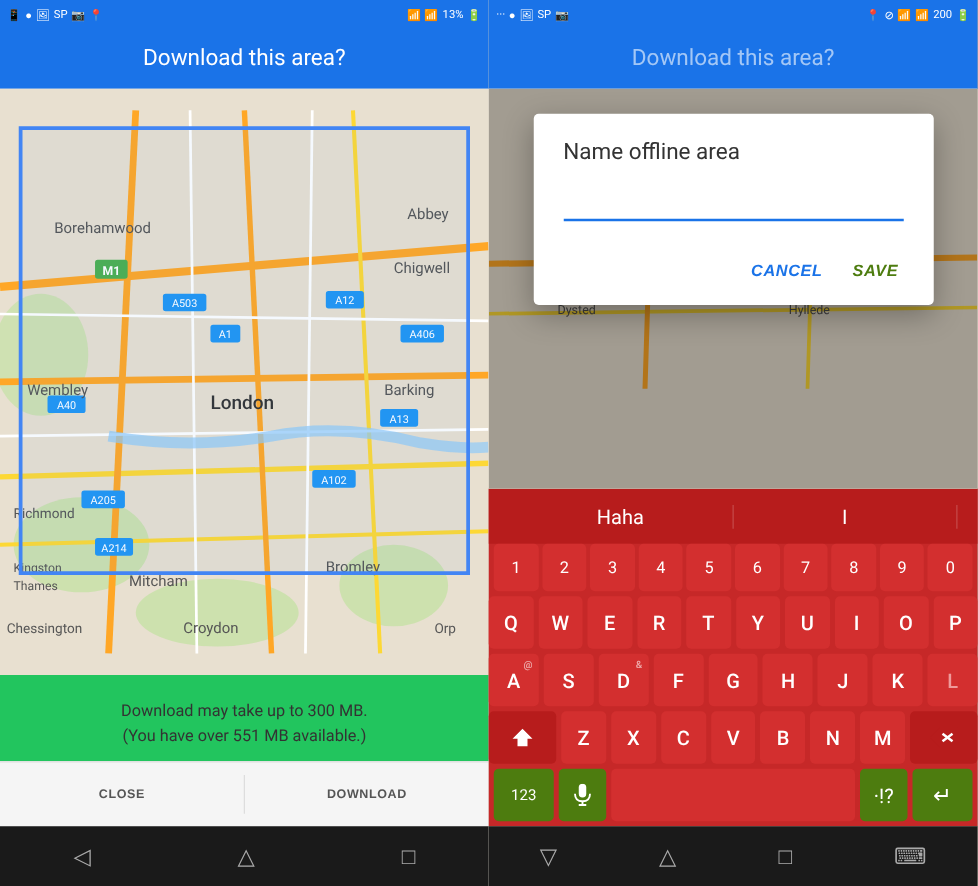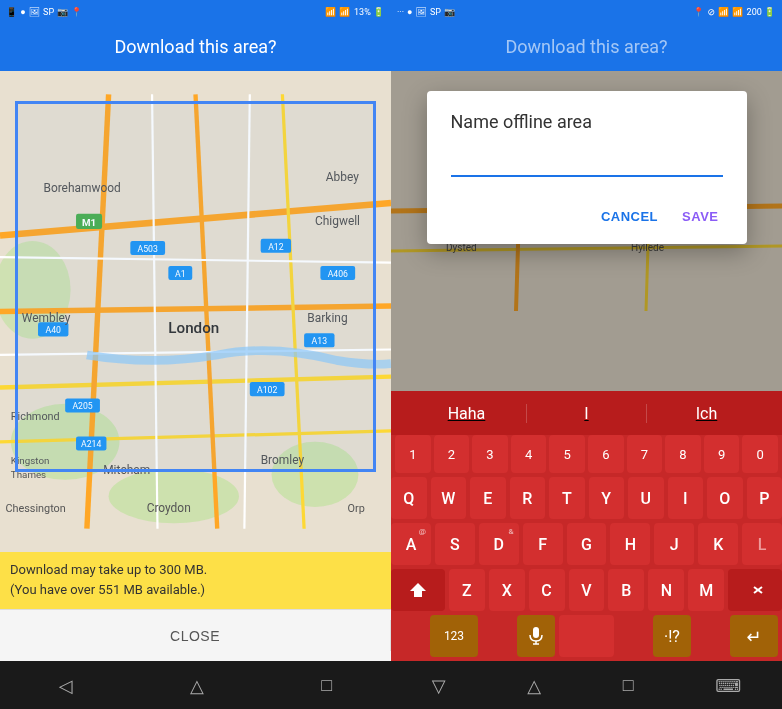--- a/index.html
+++ b/index.html
@@ -76,42 +76,42 @@
       top: 30px;
       left: 15px;
       right: 15px;
       bottom: 80px;
       border: 3px solid #4285f4;
       background: rgba(66, 133, 244, 0.05);
       pointer-events: none;
     }
 
     .download-info {
-      background: #fde047;
-      padding: 8px 10px 10px;
-      text-align: left;
+      background: #22c55e;
+      padding: 20px 10px 10px;
+      text-align: center;
       font-size: 13px;
       color: #333;
       line-height: 1.5;
     }
 
     .left-bottom-bar {
       background: #f5f5f5;
       border-top: 1px solid #ddd;
       display: flex;
       height: 52px;
     }
 
     .left-btn {
       flex: 1;
       display: flex;
       align-items: center;
       justify-content: center;
-      font-size: 14px;
-      font-weight: 400;
+      font-size: 10px;
+      font-weight: 700;
       color: #555;
       cursor: pointer;
       letter-spacing: 0.5px;
       border: none;
       background: none;
     }
 
     .left-btn.download-btn {
       color: #555;
     }
@@ -230,44 +230,44 @@
     }
 
     .dialog-btn {
       font-size: 13px;
       font-weight: 600;
       letter-spacing: 0.5px;
       border: none;
       background: none;
       cursor: pointer;
       padding: 8px 4px;
+      font-style: italic;
     }
 
     .dialog-cancel-btn {
       color: #1a73e8;
     }
 
     .dialog-save-btn {
-      color: #8b5cf6;
+      color: #4d7c0f;
     }
 
     
     .keyboard-container {
       background: #c62828;
       padding: 0;
     }
 
     .keyboard-suggestion-row {
       background: #b71c1c;
       height: 44px;
       display: flex;
       align-items: center;
       justify-content: center;
       padding: 0 16px;
-      text-decoration: underline;
     }
 
     .keyboard-suggestion {
       color: white;
       font-size: 16px;
       flex: 1;
       text-align: center;
     }
 
     .keyboard-suggestion:nth-child(2) {
@@ -337,30 +337,29 @@
     }
 
     .bottom-key-row {
       display: flex;
       gap: 4px;
       padding: 0 4px 4px;
       align-items: center;
     }
 
     .bottom-key {
-      background: #a16207;
+      background: #4d7c0f;
       color: white;
       border-radius: 4px;
       height: 42px;
       display: flex;
       align-items: center;
       justify-content: center;
       font-size: 13px;
       cursor: pointer;
-      margin-left: 35px;
     }
 
     .spacebar-key {
       background: #d32f2f;
       color: white;
       border-radius: 4px;
       height: 42px;
       flex: 1;
       display: flex;
       align-items: center;
@@ -479,20 +478,21 @@
   </div>
 
   <div class="download-info">
     <div>Download may take up to 300 MB.</div>
     <div>(You have over 551 MB available.)</div>
   </div>
 
   <div class="left-bottom-bar">
     <button class="left-btn">CLOSE</button>
     <div class="left-btn-divider"></div>
+    <button class="left-btn download-btn">DOWNLOAD</button>
   </div>
 
   <div class="nav-bar-left">
     <span class="nav-icon">◁</span>
     <span class="nav-icon">△</span>
     <span class="nav-icon">□</span>
   </div>
 </div>
 
 <div class="right-panel">
@@ -545,21 +545,20 @@
         </div>
       </div>
     </div>
   </div>
 
   <div class="keyboard-container">
 
     <div class="keyboard-suggestion-row">
       <div class="keyboard-suggestion">Haha</div>
       <div class="keyboard-suggestion">I</div>
-      <div class="keyboard-suggestion">Ich</div>
     </div>
 
     <div class="num-row" style="padding: 0 4px; gap: 3px;">
       <div class="num-key">
           <span>1</span>
         </div>
       <div class="num-key">
           <span>2</span>
         </div>
       <div class="num-key">

